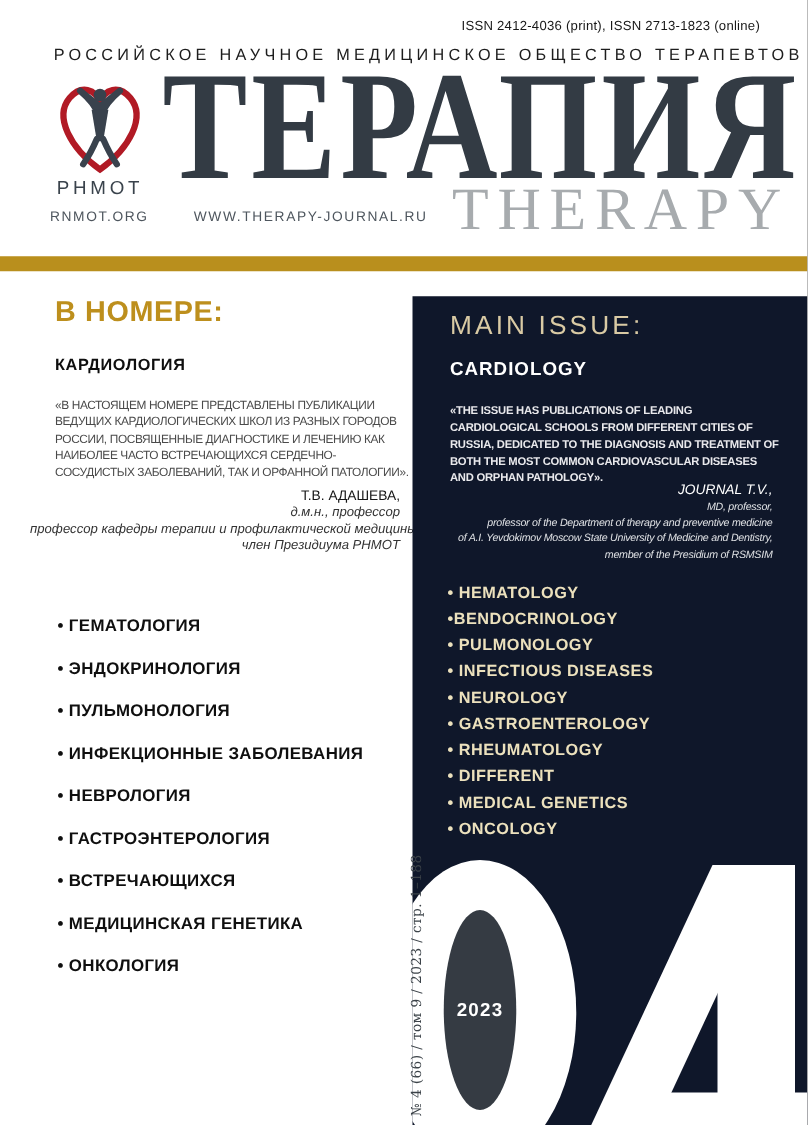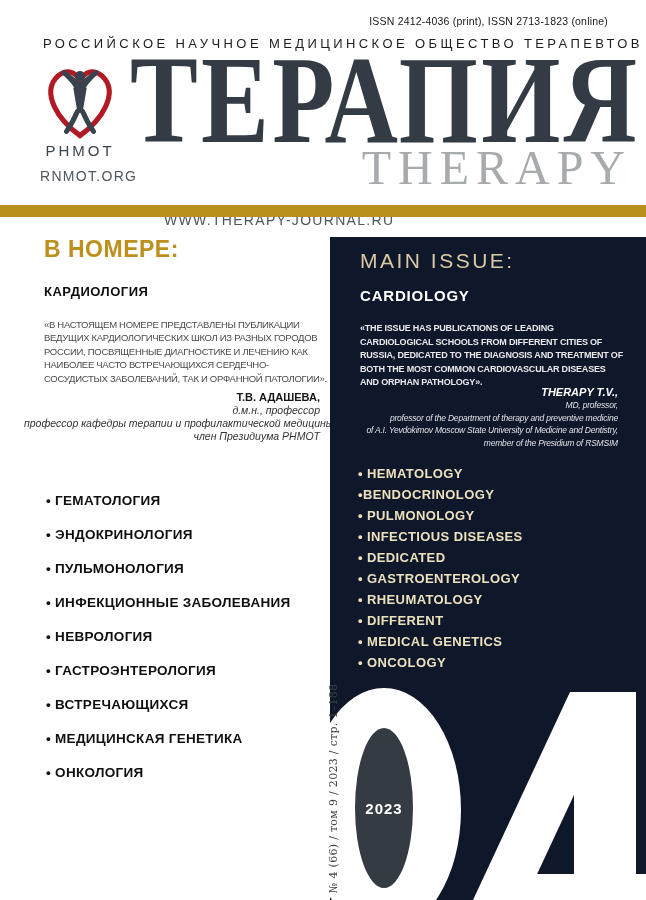--- a/index.html
+++ b/index.html
@@ -7,30 +7,30 @@
         font-family:"Liberation Sans",sans-serif;margin:0 auto;}
   
   .issn{position:absolute;top:15px;right:38px;font-size:10.5px;font-weight:400;color:#181818;letter-spacing:.2px;}
   .society{position:absolute;top:36px;left:43px;font-size:13px;font-weight:500;color:#1d1d1d;letter-spacing:3.4px;white-space:nowrap;}
   .logo{position:absolute;left:38px;top:60px;width:84px;height:84px;}
   .logo-text{position:absolute;left:36px;top:142px;width:88px;text-align:center;font-size:15px;color:#3a434c;letter-spacing:3px;font-weight:500;}
   .title-ru{position:absolute;left:130px;top:39px;font-family:"Liberation Serif",serif;font-weight:700;
             font-size:124px;line-height:1;color:#333b44;letter-spacing:4px;transform:scaleX(.82);transform-origin:0 0;white-space:nowrap;}
   .title-en{position:absolute;right:14px;top:144px;font-family:"Liberation Serif",serif;font-weight:400;
             font-size:48px;line-height:1;color:#a7abae;letter-spacing:7px;}
-  .site{position:absolute;top:168px;font-size:14px;color:#4e565e;letter-spacing:1.3px;text-align:center;}
-  .site1{left:40px;} .site2{left:164px;margin-top:44px;}
+  .site{position:absolute;top:168px;font-size:11px;color:#4e565e;letter-spacing:1.3px;text-align:center;}
+  .site1{left:40px;} .site2{left:155px;}
   .goldbar{position:absolute;left:0;top:205px;width:646px;height:12px;background:#b98f1d;}
   
   .ru-head{position:absolute;left:44px;top:236px;font-size:23px;font-weight:700;color:#bd8f1d;letter-spacing:.5px;}
   .ru-topic{position:absolute;left:44px;top:284px;font-size:13px;font-weight:700;color:#0e0e0e;letter-spacing:.5px;}
   .ru-quote{position:absolute;left:44px;top:318px;width:284px;font-size:9.5px;font-weight:500;
             line-height:13.4px;color:#4a4a4a;letter-spacing:-.3px;}
   .ru-attr{position:absolute;left:24px;top:390px;width:296px;text-align:right;color:#2b2b2b;}
-  .attr-name{font-size:11px;font-weight:700;color:#161616;line-height:14px;}
+  .attr-name{font-size:11px;font-weight:400;color:#161616;line-height:14px;}
   .ru-attr .attr-line{font-size:10.5px;font-style:italic;line-height:13px;color:#333;white-space:nowrap;}
   .ru-list{position:absolute;left:46px;top:494px;}
   .ru-list .li{font-size:13.5px;font-weight:700;color:#0f0f0f;letter-spacing:.3px;line-height:14px;margin-bottom:20px;white-space:nowrap;}
   
   .panel{position:absolute;left:330px;top:237px;width:316px;height:663px;background:#0f172a;}
   .en-head{position:absolute;left:30px;top:12px;font-size:21px;font-weight:400;color:#d9caa4;letter-spacing:2.5px;}
   .en-topic{position:absolute;left:30px;top:50px;font-size:15px;font-weight:700;color:#ffffff;letter-spacing:.8px;}
   .en-quote{position:absolute;left:30px;top:85px;width:266px;font-size:9px;font-weight:700;
             line-height:13.5px;color:#e9e9ec;letter-spacing:-.2px;}
   .en-attr{position:absolute;left:4px;right:28px;top:148px;text-align:right;}
@@ -94,34 +94,34 @@
       <div class="li">• МЕДИЦИНСКАЯ ГЕНЕТИКА</div>
       <div class="li">• ОНКОЛОГИЯ</div>
     </div>
 
   <div class="panel">
     <div class="en-head">MAIN ISSUE:</div>
     <div class="en-topic">CARDIOLOGY</div>
     <div class="en-quote">«THE ISSUE HAS PUBLICATIONS OF LEADING CARDIOLOGICAL SCHOOLS FROM DIFFERENT CITIES OF RUSSIA, DEDICATED TO THE DIAGNOSIS AND TREATMENT OF BOTH THE MOST COMMON CARDIOVASCULAR DISEASES AND ORPHAN PATHOLOGY».</div>
 
     <div class="en-attr">
-      <div class="attr-name">THERAPY T.V.,</div>
+      <div class="attr-name">JOURNAL T.V.,</div>
       <div class="attr-line">MD, professor,</div>
       <div class="attr-line">professor of the Department of therapy and preventive medicine</div>
       <div class="attr-line">of A.I. Yevdokimov Moscow State University of Medicine and Dentistry,</div>
       <div class="attr-line">member of the Presidium of RSMSIM</div>
     </div>
 
     <div class="en-list">
 
     <div class="li">• HEMATOLOGY</div>
         <div class="li">•BENDOCRINOLOGY</div>
         <div class="li">• PULMONOLOGY</div>
         <div class="li">• INFECTIOUS DISEASES</div>
-        <div class="li">• DEDICATED</div>
+        <div class="li">• NEUROLOGY</div>
         <div class="li">• GASTROENTEROLOGY</div>
         <div class="li">• RHEUMATOLOGY</div>
         <div class="li">• DIFFERENT</div>
         <div class="li">• MEDICAL GENETICS</div>
         <div class="li">• ONCOLOGY</div>
       </div>
 
     <svg class="digits-svg" width="316" height="663" viewBox="0 0 316 663">
       <ellipse cx="54" cy="573" rx="77" ry="122" fill="#ffffff"></ellipse>
       <ellipse cx="54" cy="571" rx="29" ry="80" fill="#353b43"></ellipse>

